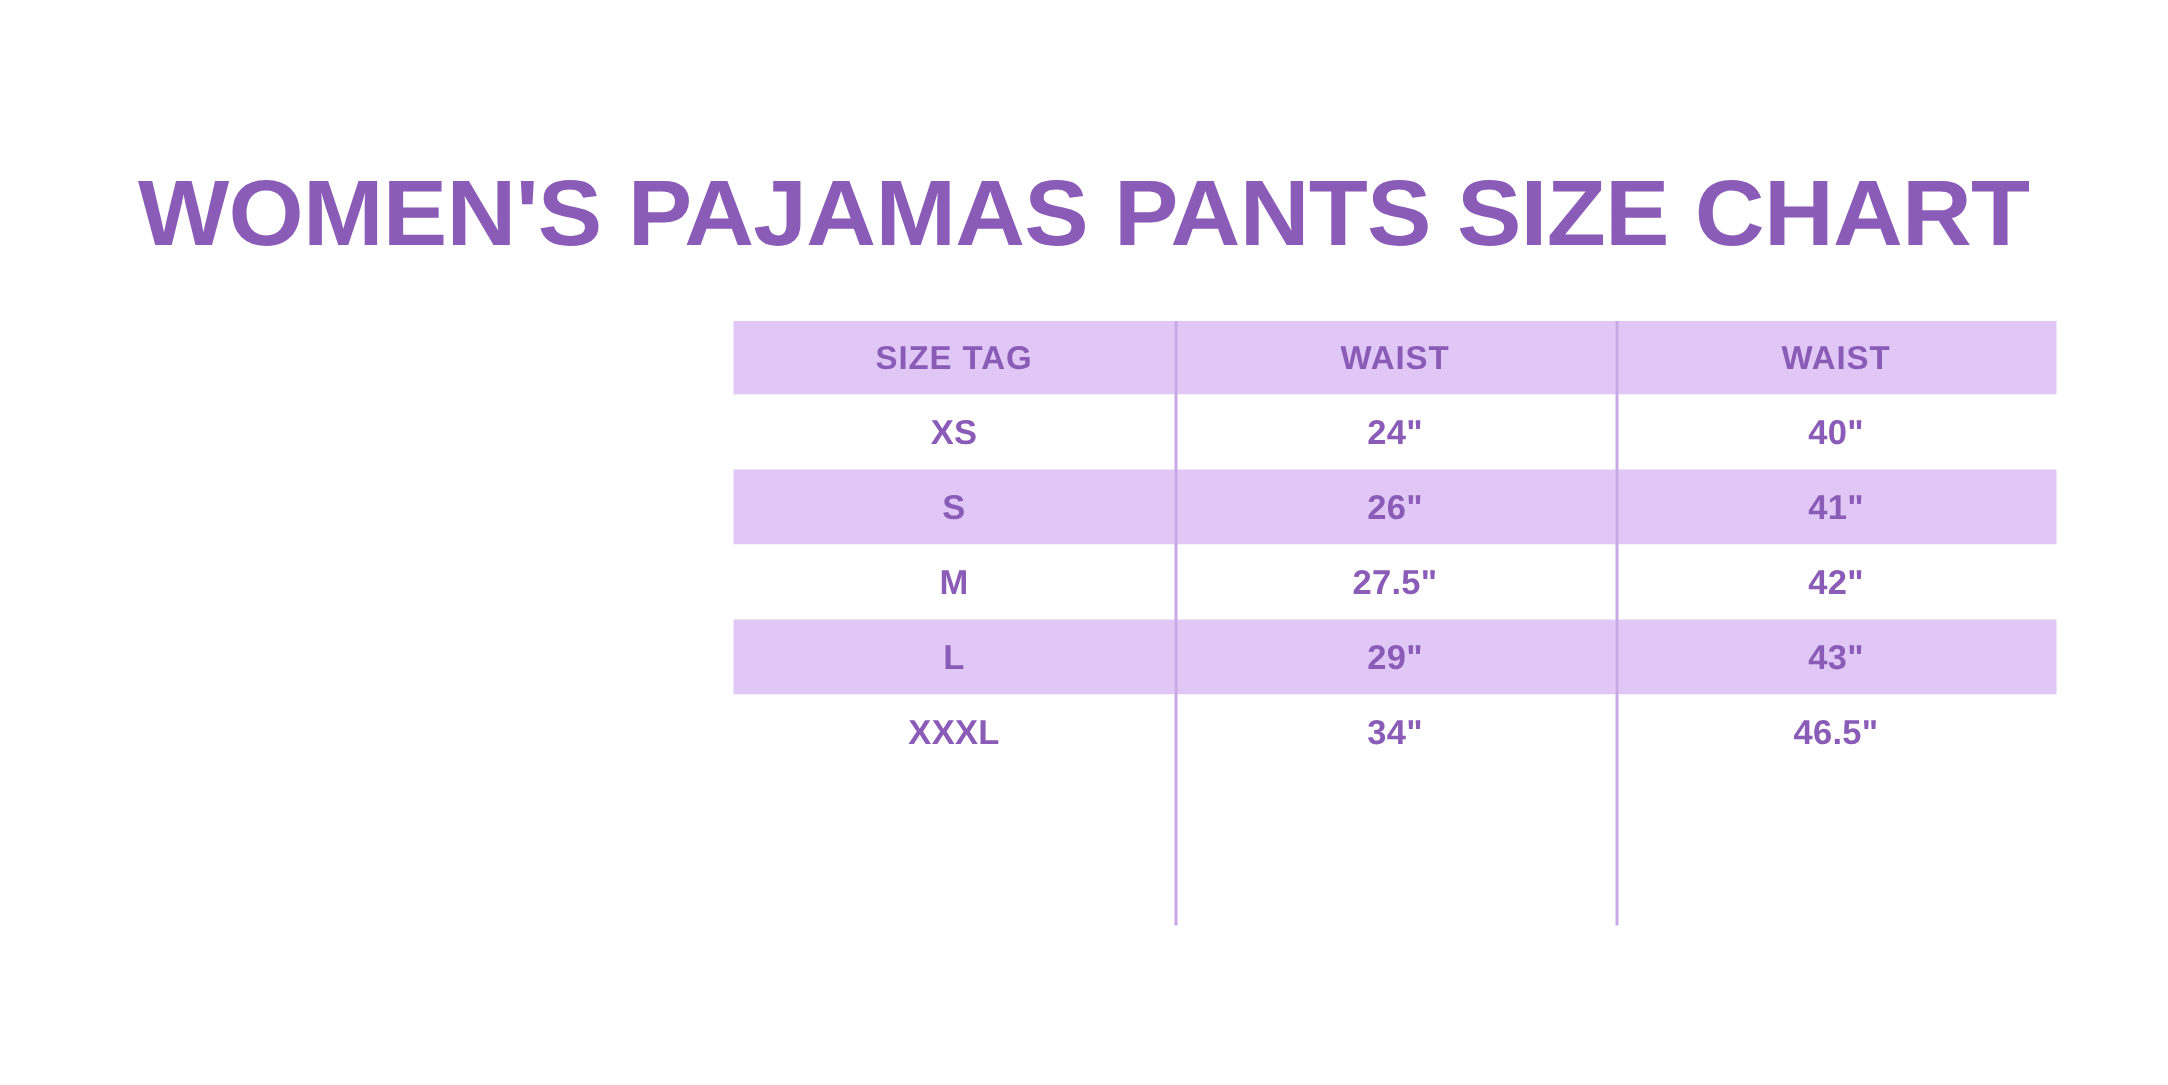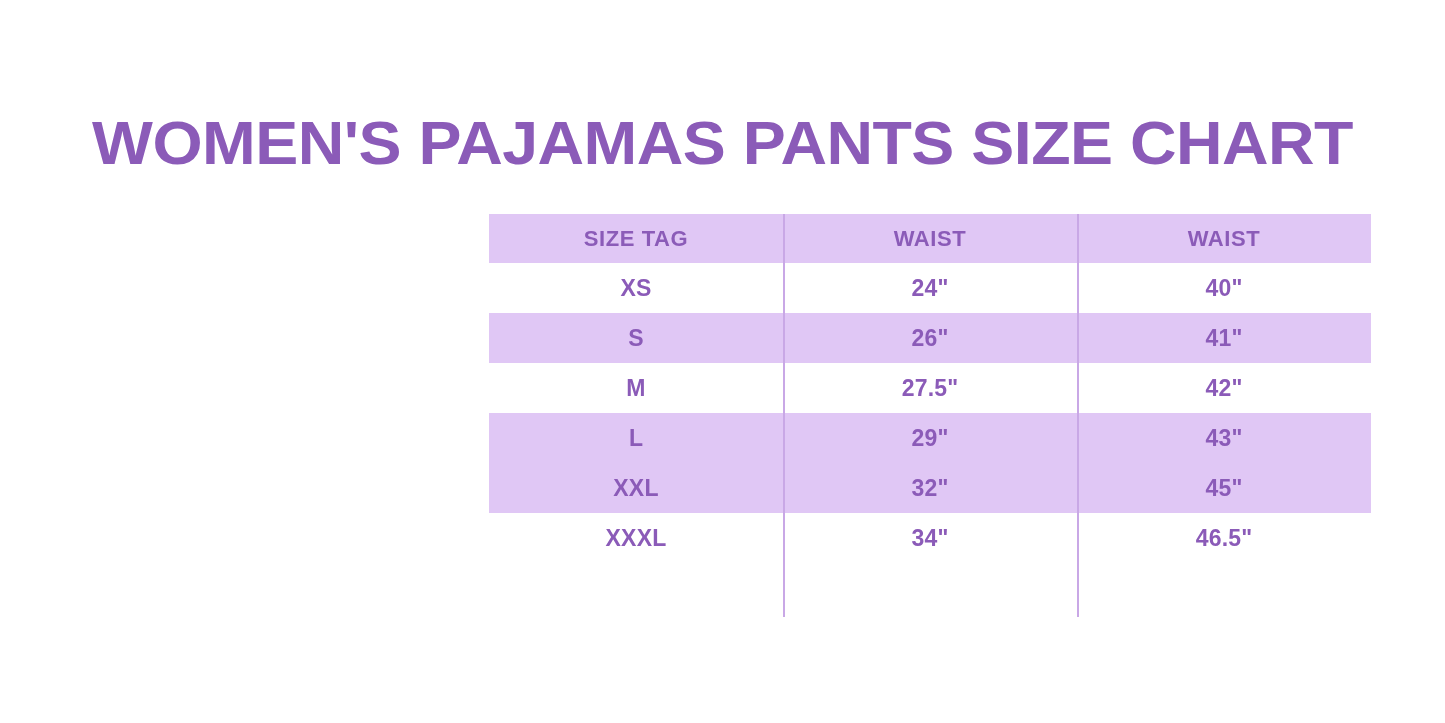--- a/index.html
+++ b/index.html
@@ -130,25 +130,20 @@
       <tr class="row-plain">
         <td>M</td>
         <td>27.5"</td>
         <td>42"</td>
       </tr>
       <tr class="row-shaded">
         <td>L</td>
         <td>29"</td>
         <td>43"</td>
       </tr>
-      <tr class="row-shaded">
-        <td>XXL</td>
-        <td>32"</td>
-        <td>45"</td>
-      </tr>
       <tr class="row-plain">
         <td>XXXL</td>
         <td>34"</td>
         <td>46.5"</td>
       </tr>
     </tbody>
   </table>
 
   <div class="col-divider" id="divider-1"></div>
   <div class="col-divider" id="divider-2"></div>

